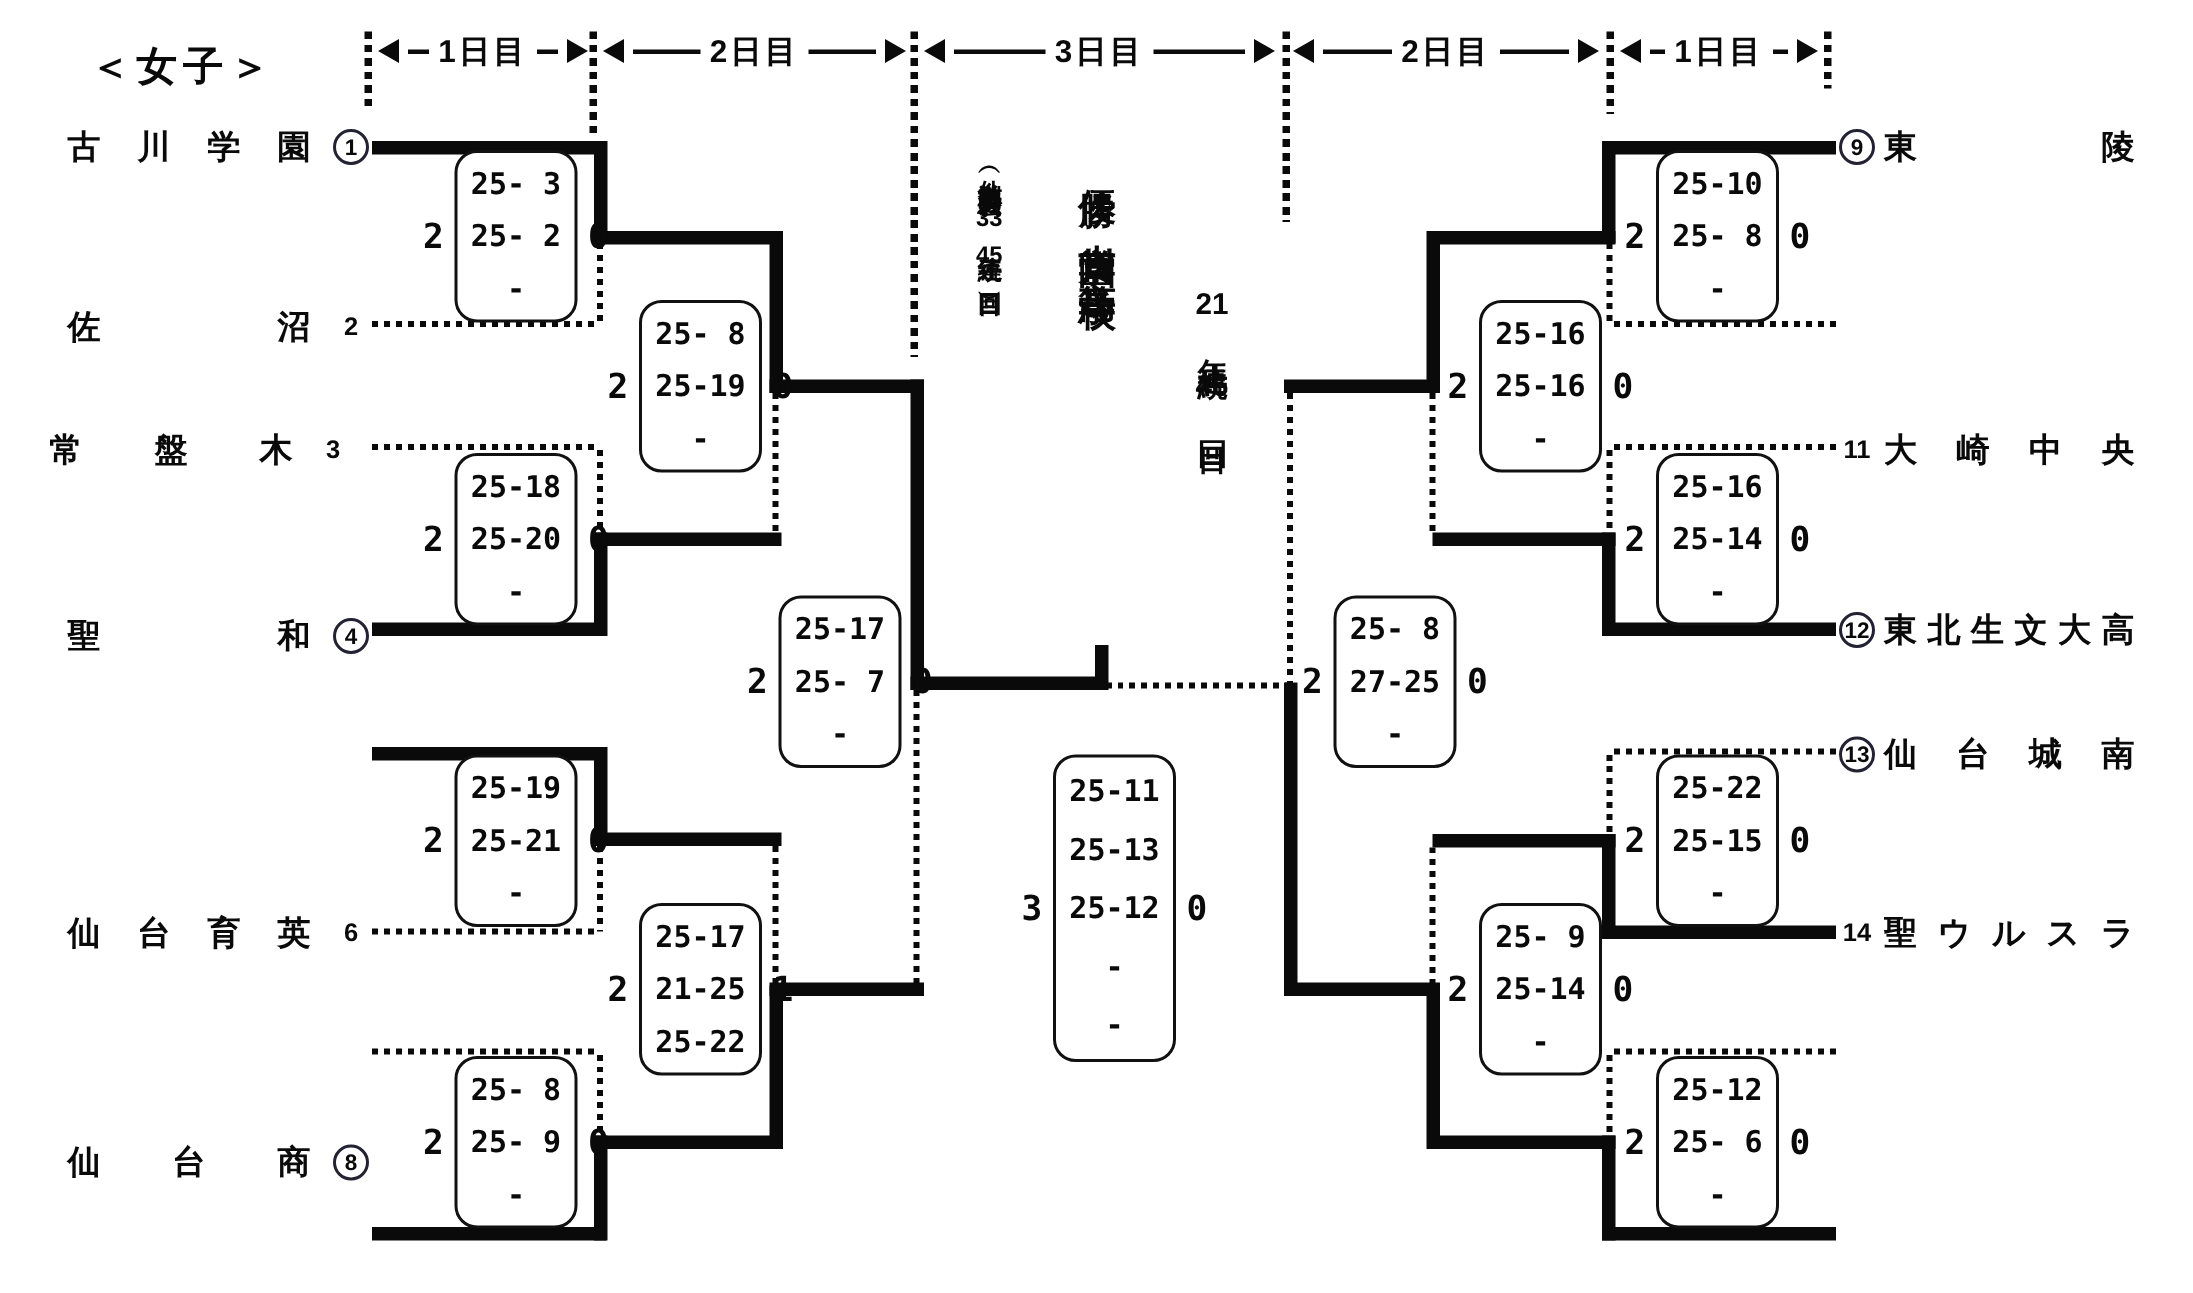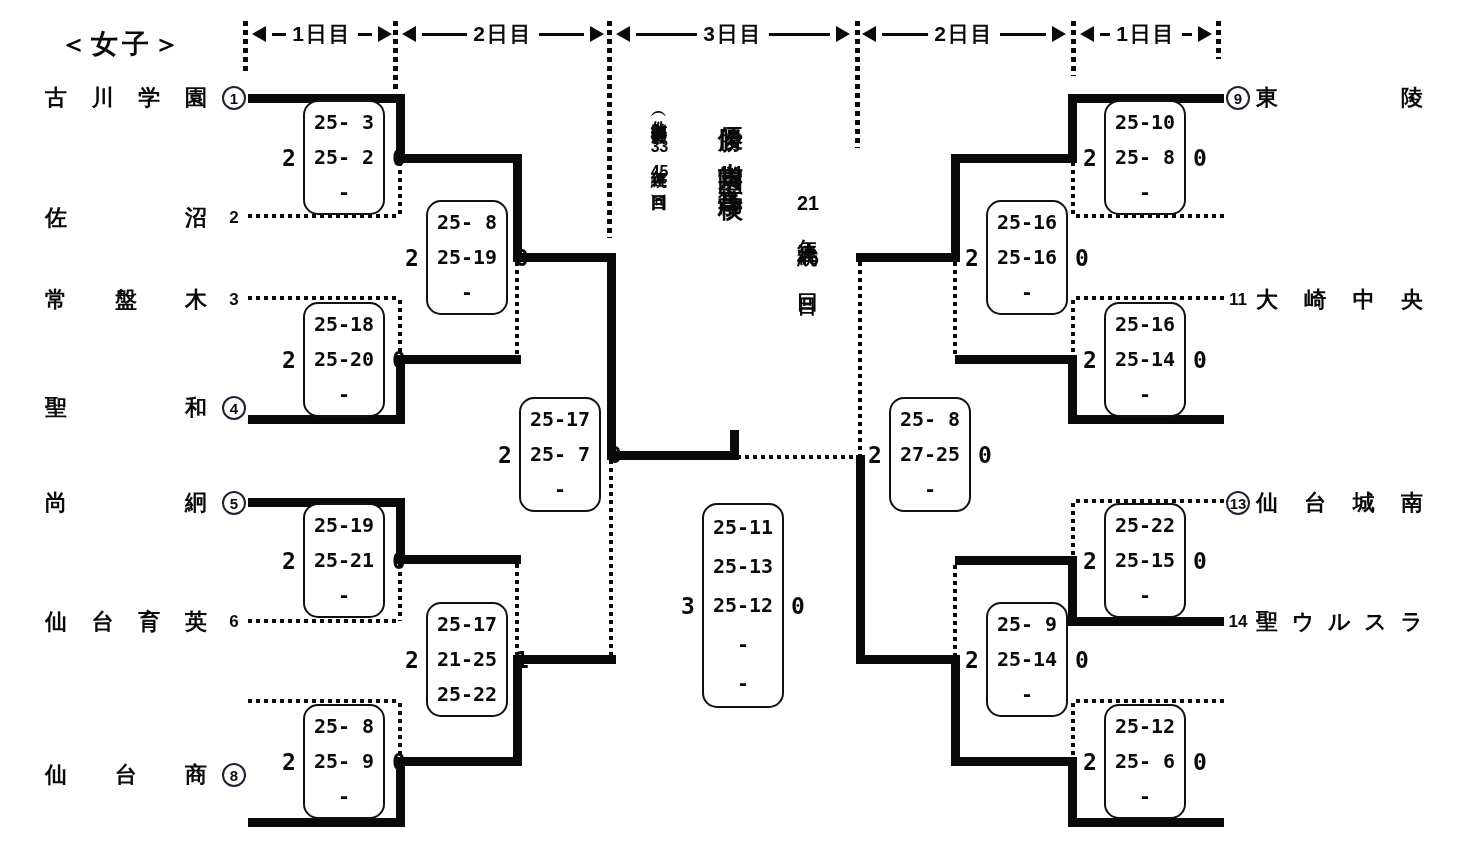--- a/index.html
+++ b/index.html
@@ -92,48 +92,48 @@
   <div class="dvd" style="left:1216px;top:21px;height:38px"></div>
 
   <div class="trow" style="left:45px;top:83px;width:201px">
     <div class="tname" style="width:162px">古川学園</div>
     <span class="seed-c">1</span>
   </div>
   <div class="trow" style="left:45px;top:203px;width:201px">
     <div class="tname" style="width:162px">佐沼</div>
     <span class="seed-p">2</span>
   </div>
-  <div class="trow" style="left:45px;top:285px;width:201px">
+  <div class="trow" style="left:33px;top:285px;width:201px">
     <div class="tname" style="width:162px">常盤木</div>
     <span class="seed-p">3</span>
   </div>
-  <div class="trow" style="left:45px;top:393px;width:201px">
+  <div class="trow" style="left:45px;top:409px;width:201px">
     <div class="tname" style="width:162px">聖和</div>
     <span class="seed-c">4</span>
-  </div>
-  <div class="trow" style="left:45px;top:488px;width:201px">
-    <div class="tname" style="width:162px">尚絅</div>
-    <span class="seed-c">5</span>
   </div>
   <div class="trow" style="left:45px;top:607px;width:201px">
     <div class="tname" style="width:162px">仙台育英</div>
     <span class="seed-p">6</span>
   </div>
   <div class="trow" style="left:45px;top:760px;width:201px">
     <div class="tname" style="width:162px">仙台商</div>
     <span class="seed-c">8</span>
   </div>
 
   <div class="trow" style="left:1226px;top:83px;width:197px">
     <span class="seed-c">9</span>
     <div class="tname" style="width:167px">東陵</div>
   </div>
   <div class="trow" style="left:1226px;top:285px;width:197px">
     <span class="seed-p">11</span>
     <div class="tname" style="width:167px">大崎中央</div>
+  </div>
+  <div class="trow" style="left:1226px;top:405px;width:197px">
+    <span class="seed-c">12</span>
+    <div class="tname" style="width:167px">東北生文大高</div>
   </div>
   <div class="trow" style="left:1226px;top:488px;width:197px">
     <span class="seed-c">13</span>
     <div class="tname" style="width:167px">仙台城南</div>
   </div>
   <div class="trow" style="left:1226px;top:607px;width:197px">
     <span class="seed-p">14</span>
     <div class="tname" style="width:167px">聖ウルスラ</div>
   </div>
 

